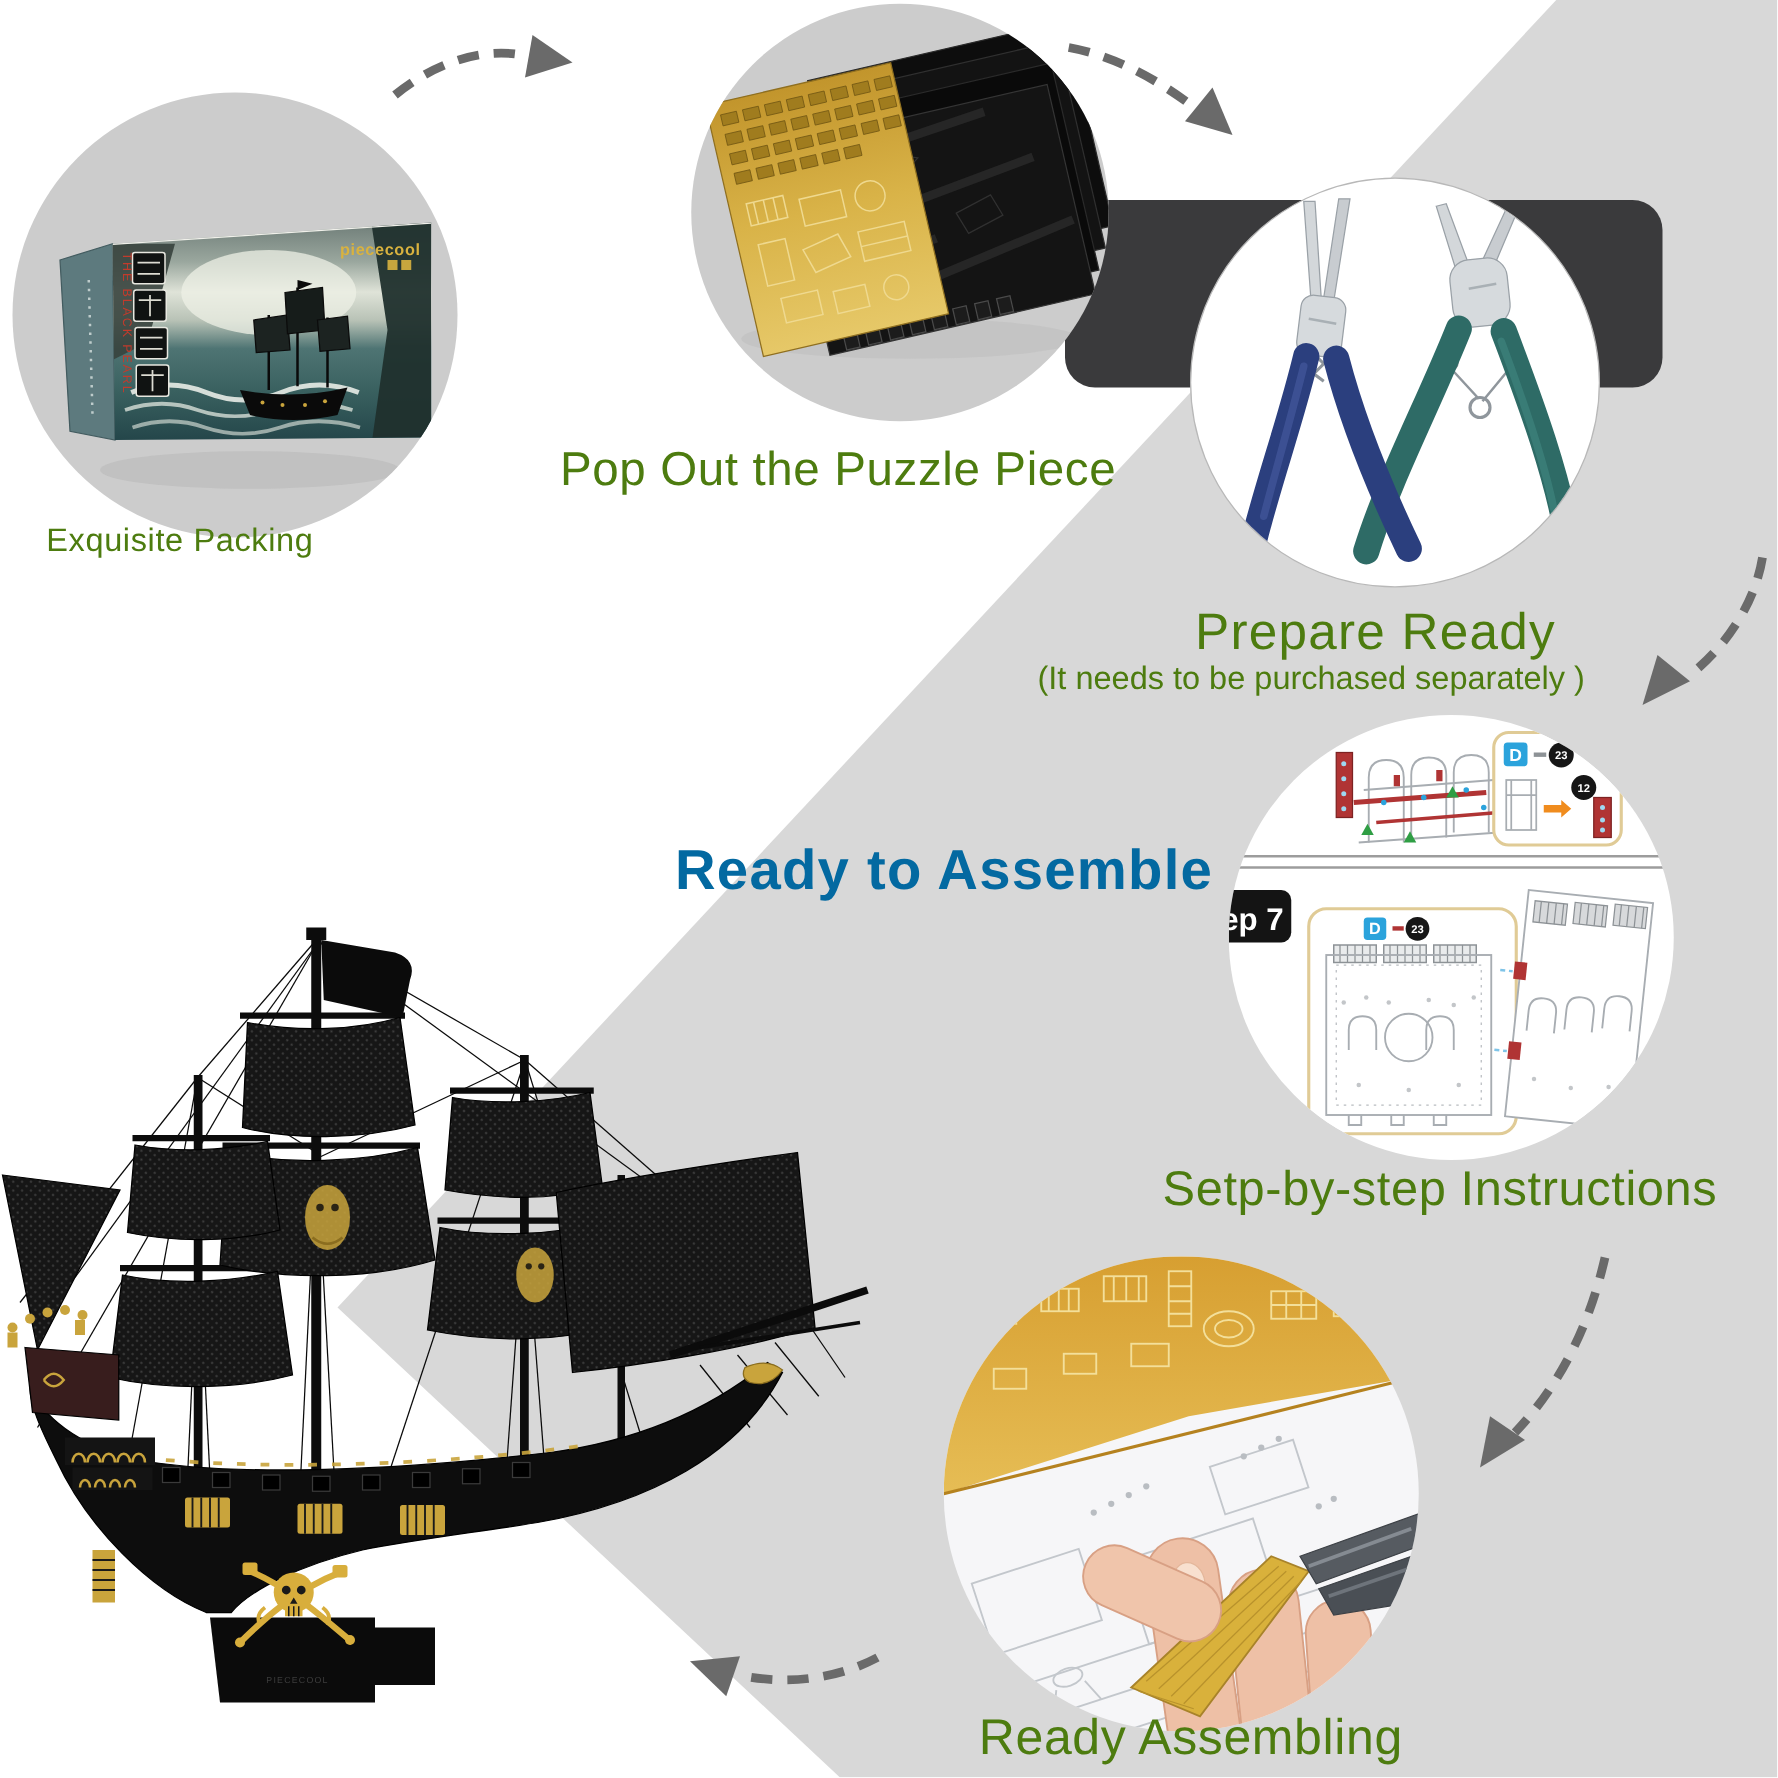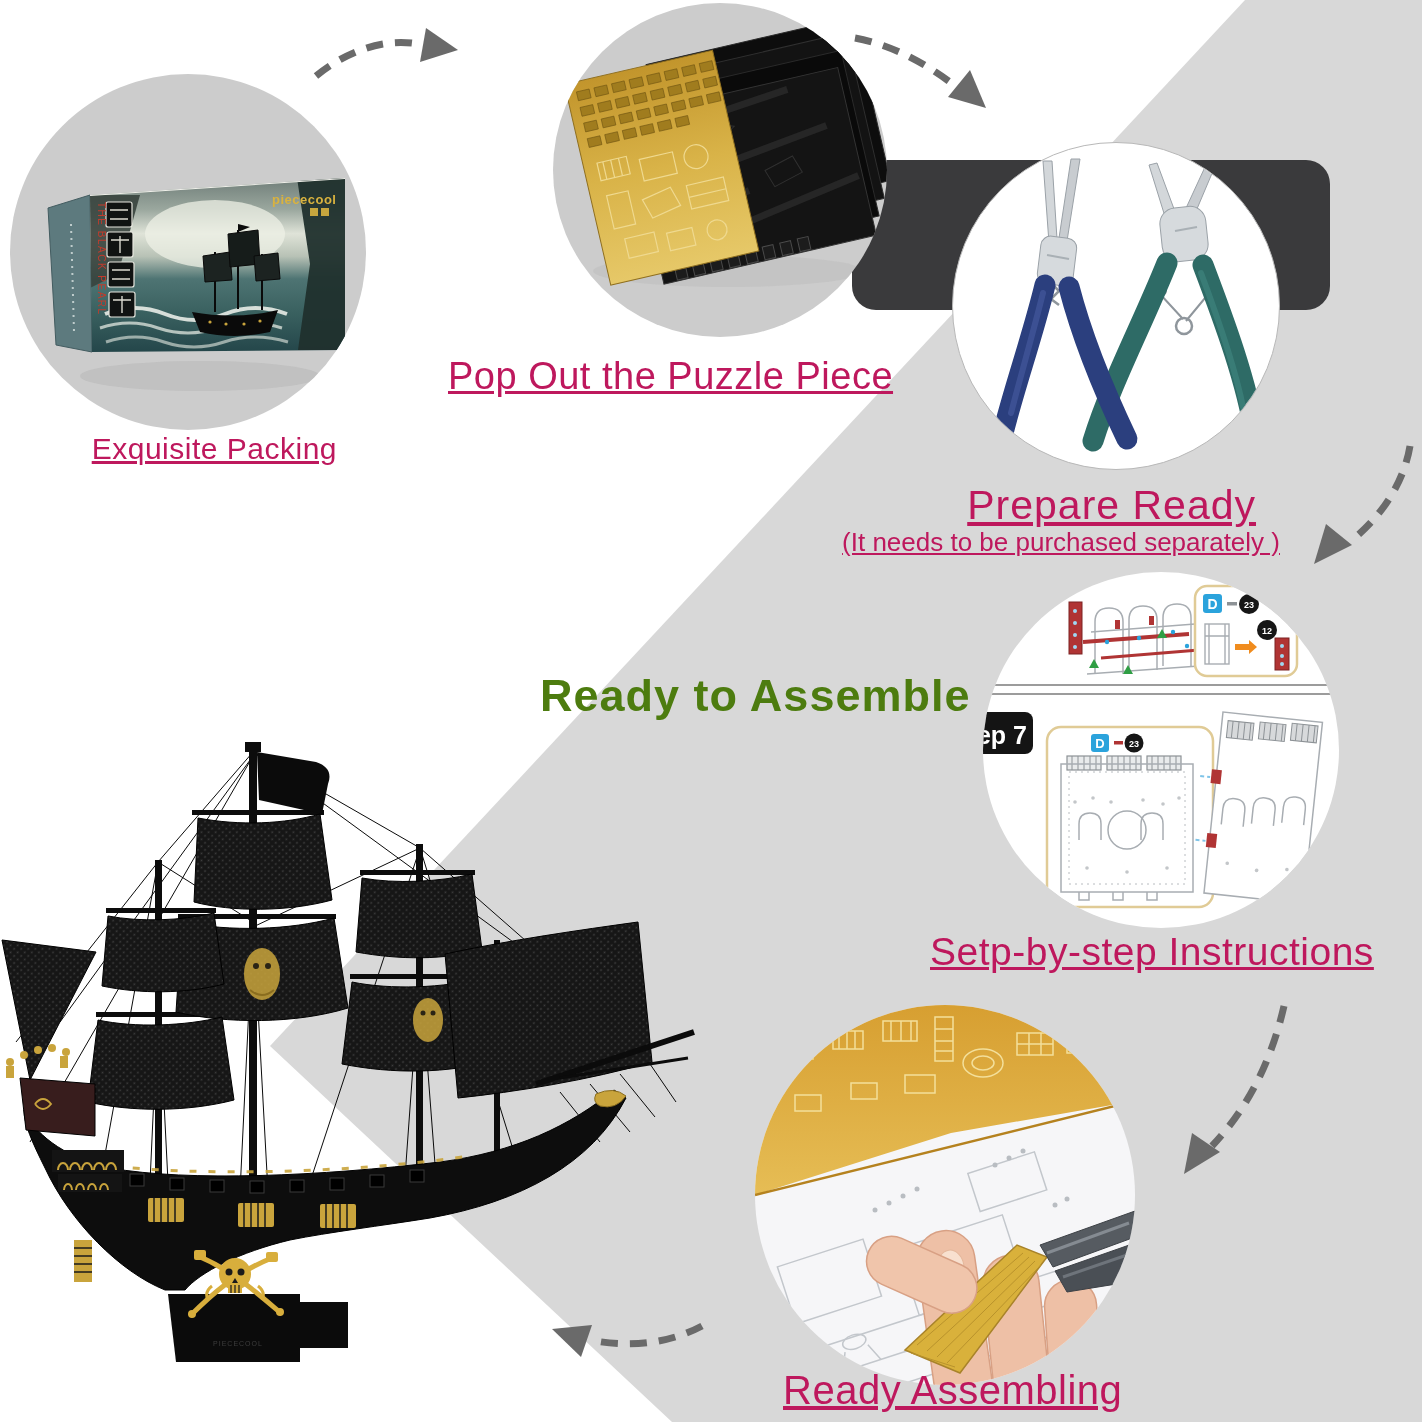--- a/index.html
+++ b/index.html
@@ -2,25 +2,25 @@
 <html><head>
 <meta charset="utf-8">
 <style>
   html,body{margin:0;padding:0;background:#fff;}
   .stage{position:relative;width:1422px;height:1422px;background:#ffffff;overflow:hidden;
          font-family:"Liberation Sans",sans-serif;}
   .abs{position:absolute;}
   svg{display:block;}
   .circle{position:absolute;border-radius:50%;overflow:hidden;}
   .circle>svg{position:absolute;left:0;top:0;}
-  .lbl{position:absolute;color:#be185d;text-align:right;white-space:nowrap;text-decoration:underline;}
+  .lbl{position:absolute;color:#4d7c0f;text-align:left;white-space:nowrap;}
   .lbl-main{font-size:39px;letter-spacing:0.5px;}
   .lbl-note{font-size:26px;letter-spacing:0px;}
   .watermark{position:absolute;left:540px;top:670px;font-size:45px;font-weight:bold;
-             color:#4d7c0f;letter-spacing:1px;}
+             color:#0369a1;letter-spacing:1px;}
   .darkbar{position:absolute;left:852px;top:160px;width:478px;height:150px;
            background:#3a3a3c;border-radius:24px;}
 </style>
 </head>
 <body>
 
 <div class="stage">
 
   <svg class="abs" style="left:0;top:0" width="1422" height="1422" viewBox="0 0 1422 1422">
     <polygon points="1245,0 1422,0 1422,1422 672,1422 270,1046" fill="#d8d8d8"></polygon>
@@ -594,20 +594,20 @@
     </g>
     <g fill="#6a6a6a">
       <polygon points="458,50 420,62 426,28"></polygon>
       <polygon points="986,108 948,97 970,70"></polygon>
       <polygon points="1314,564 1326,524 1352,545"></polygon>
       <polygon points="1184,1174 1192,1133 1220,1152"></polygon>
       <polygon points="552,1329 592,1325 581,1357"></polygon>
     </g>
   </svg>
 
-  <div class="lbl lbl-main" style="left:37px;top:432px;width:300px;font-size:30px">Exquisite Packing</div>
+  <div class="lbl lbl-main" style="left:37px;top:417px;width:300px;font-size:26px">Exquisite Packing</div>
   <div class="lbl lbl-main" style="left:448px;top:355px;width:400px;font-size:38px">Pop Out the Puzzle Piece</div>
   <div class="lbl lbl-main" style="left:956px;top:482px;width:300px;font-size:41px;letter-spacing:1px">Prepare Ready</div>
   <div class="lbl lbl-note" style="left:830px;top:527px;width:450px">(It needs to be purchased separately )</div>
   <div class="lbl lbl-main" style="left:930px;top:930px;width:432px">Setp-by-step Instructions</div>
   <div class="lbl lbl-main" style="left:783px;top:1368px;width:300px;font-size:40px">Ready Assembling</div>
 
 </div>
 
 </body></html>

